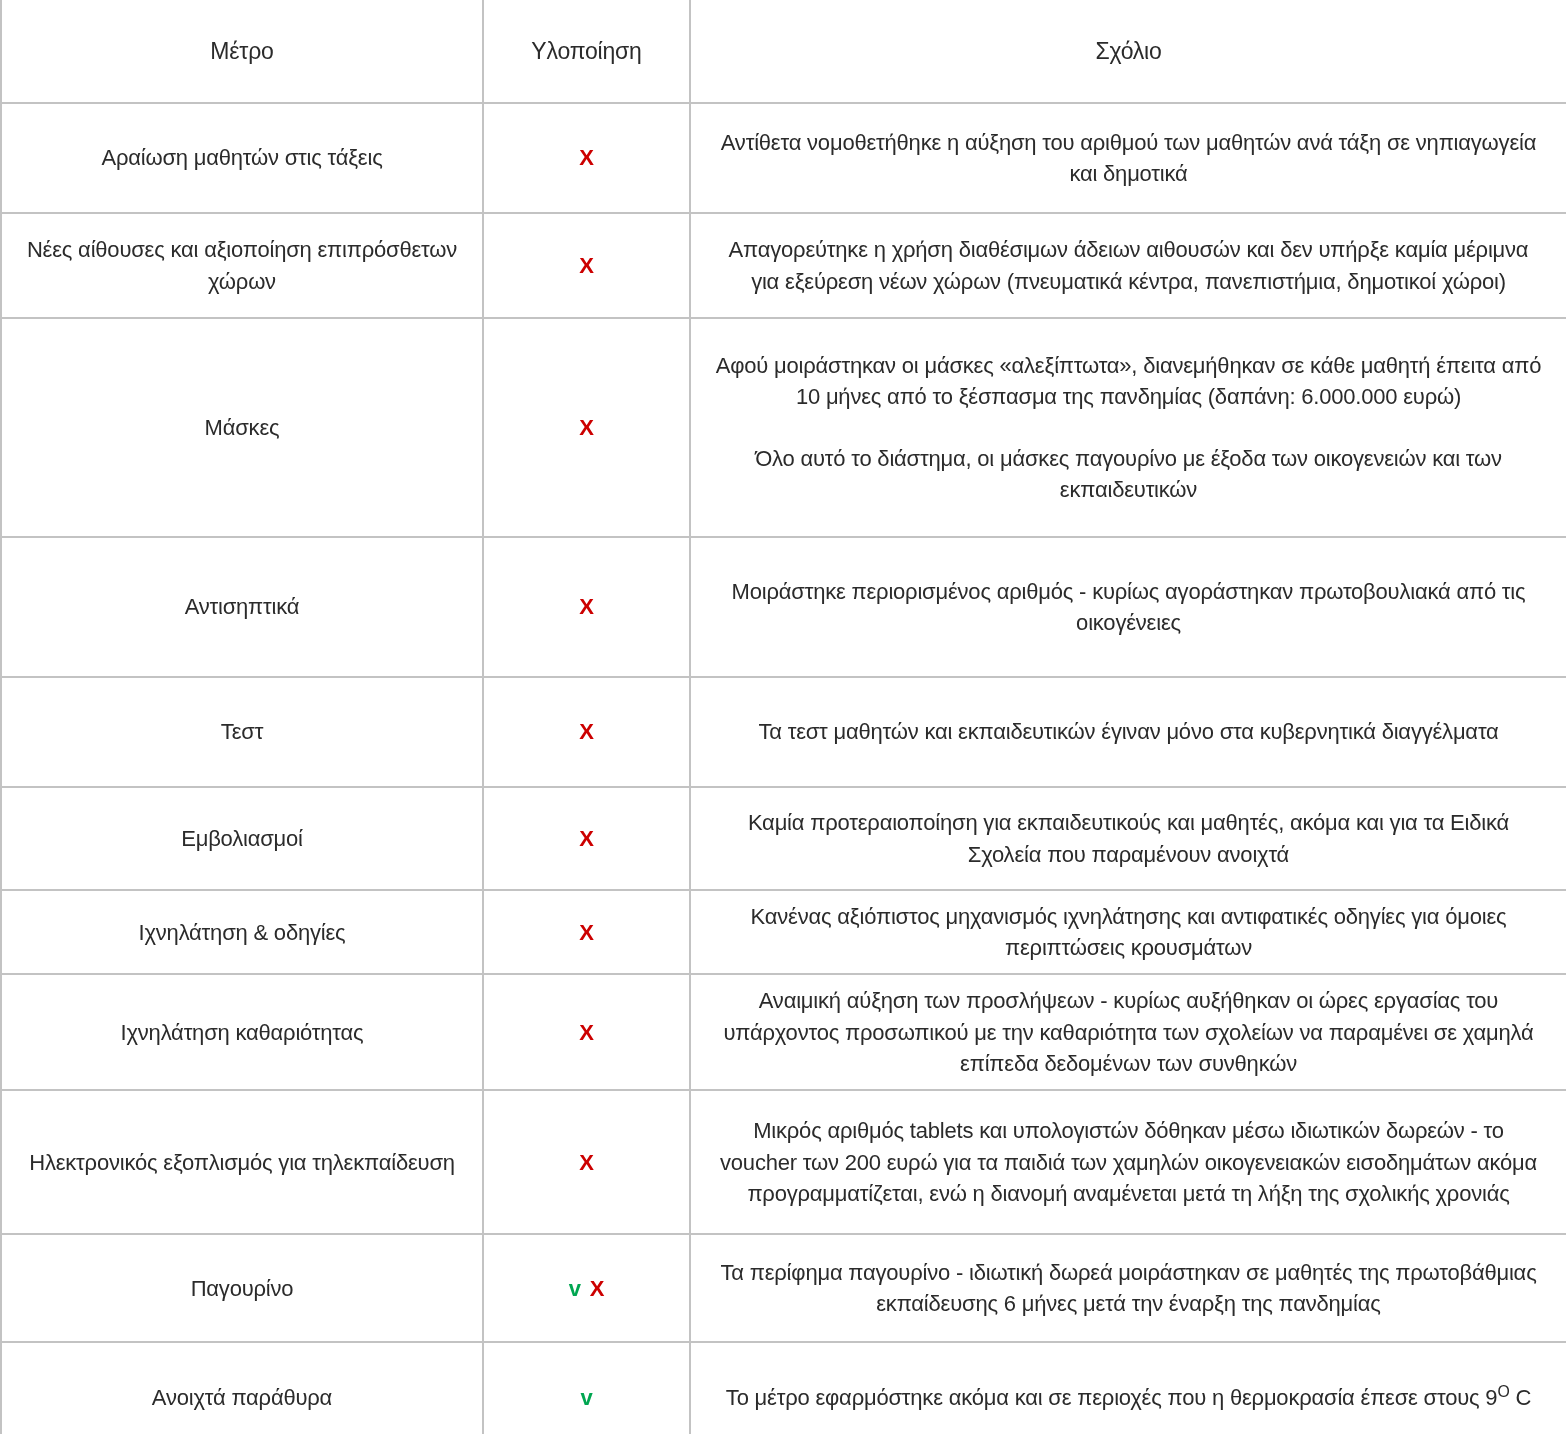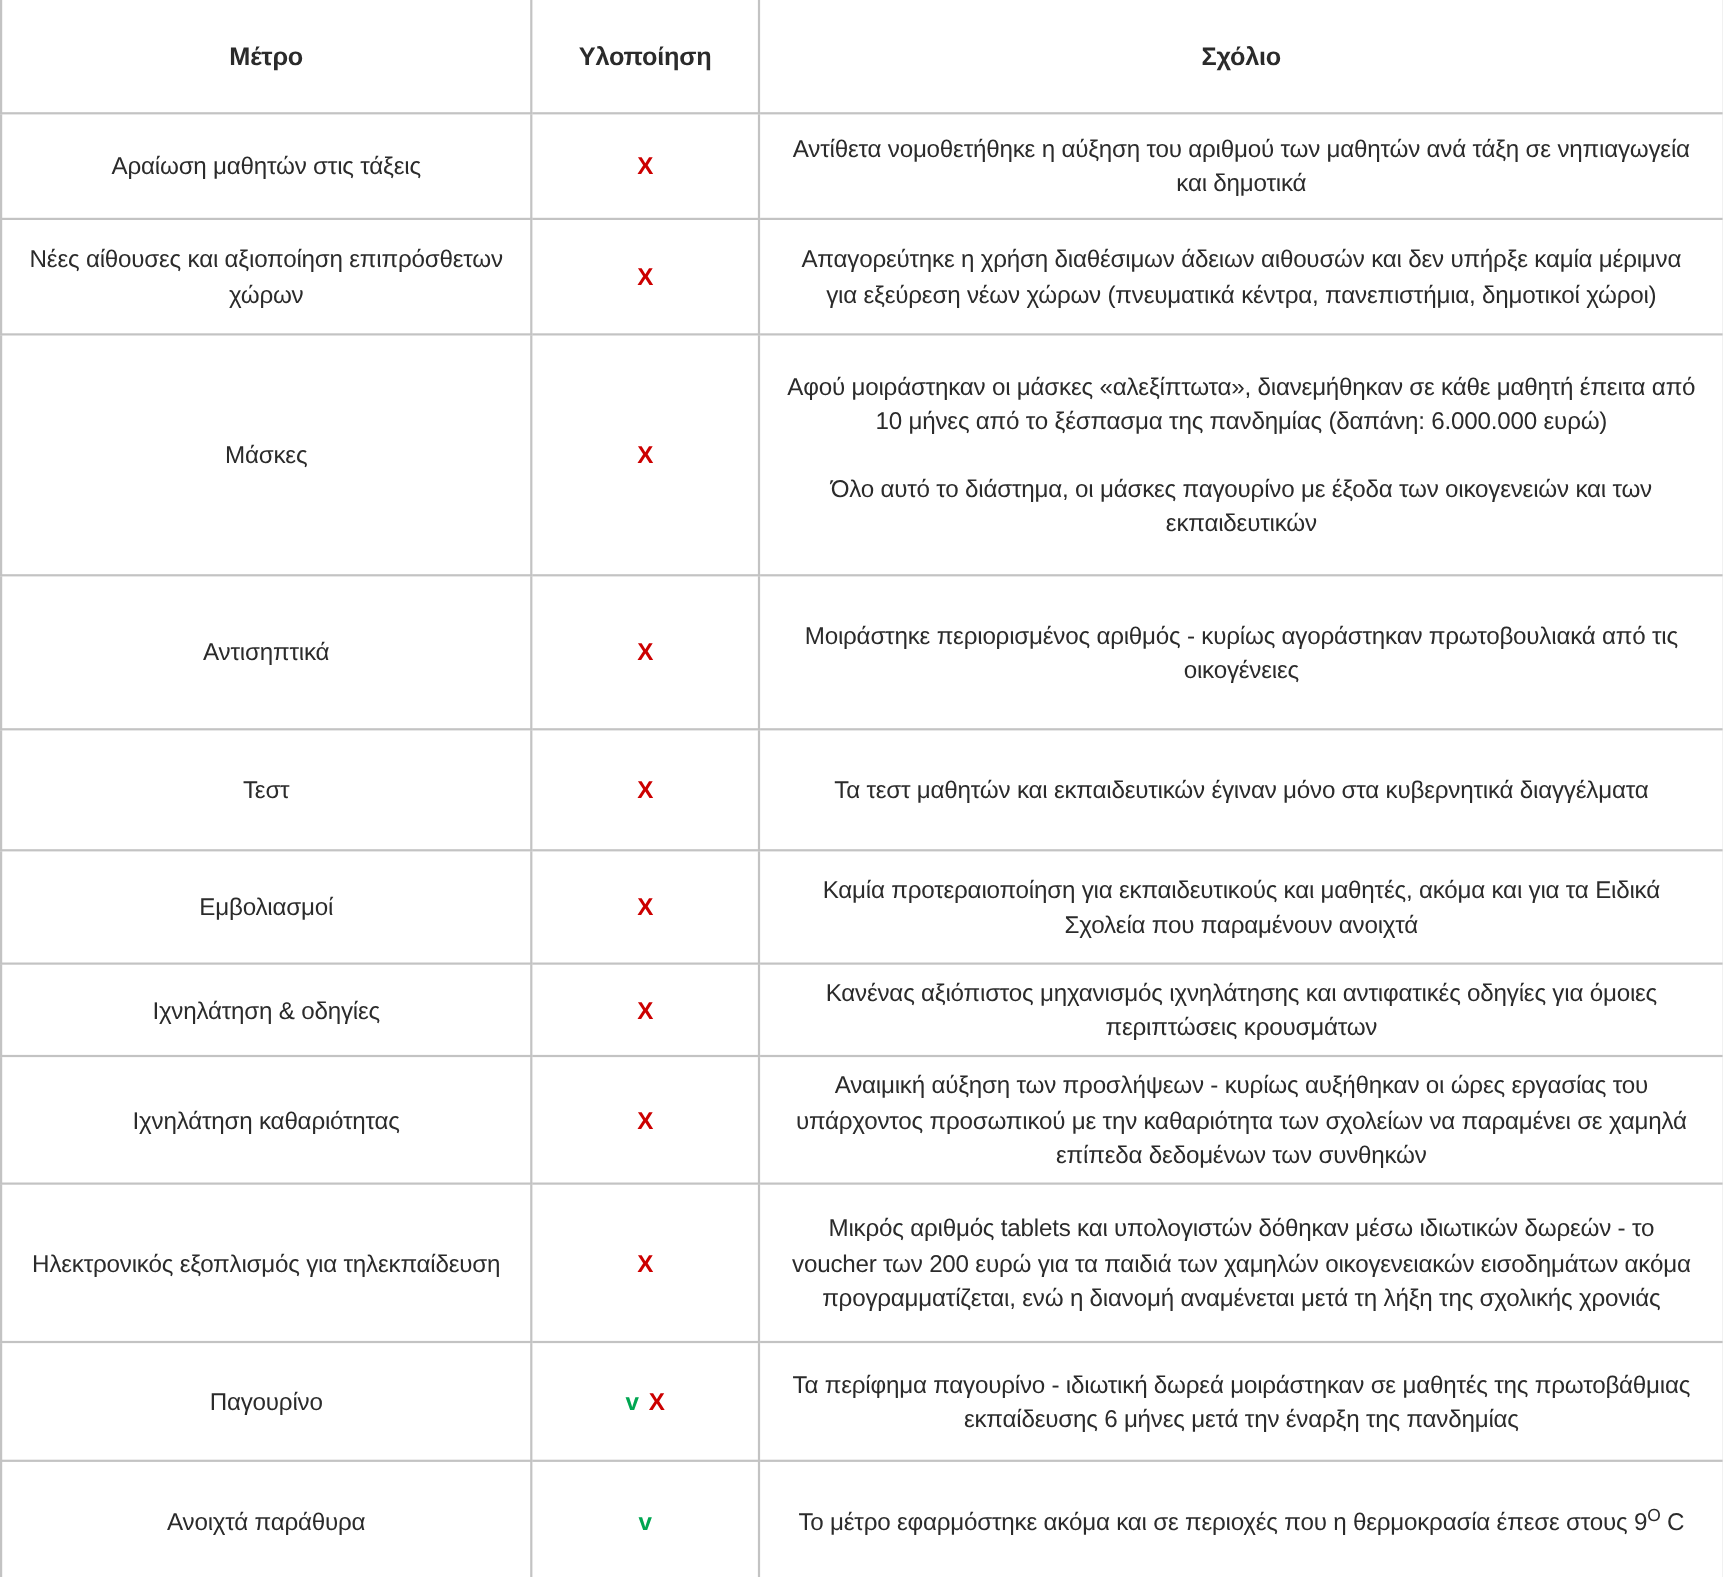--- a/index.html
+++ b/index.html
@@ -30,27 +30,27 @@
     padding: 10px 22px;
     font-size: 22px;
     line-height: 1.42;
     letter-spacing: -0.2px;
     word-wrap: break-word;
   }
   
   table.measures thead tr > th { border-top: 0; }
 
   table.measures th {
-    font-weight: bold;
+    font-weight: normal;
     font-size: 23px;
   }
 
   
   tr.r-head { height: 103px; }
-  tr.r0  { height: 96px; }
+  tr.r0  { height: 110px; }
   tr.r1  { height: 105px; }
   tr.r2  { height: 219px; }
   tr.r3  { height: 140px; }
   tr.r4  { height: 110px; }
   tr.r5  { height: 103px; }
   tr.r6  { height: 74px; }
   tr.r7  { height: 110px; }
   tr.r8  { height: 144px; }
   tr.r9  { height: 108px; margin-left: 34px; }
   tr.r10 { height: 110px; }

